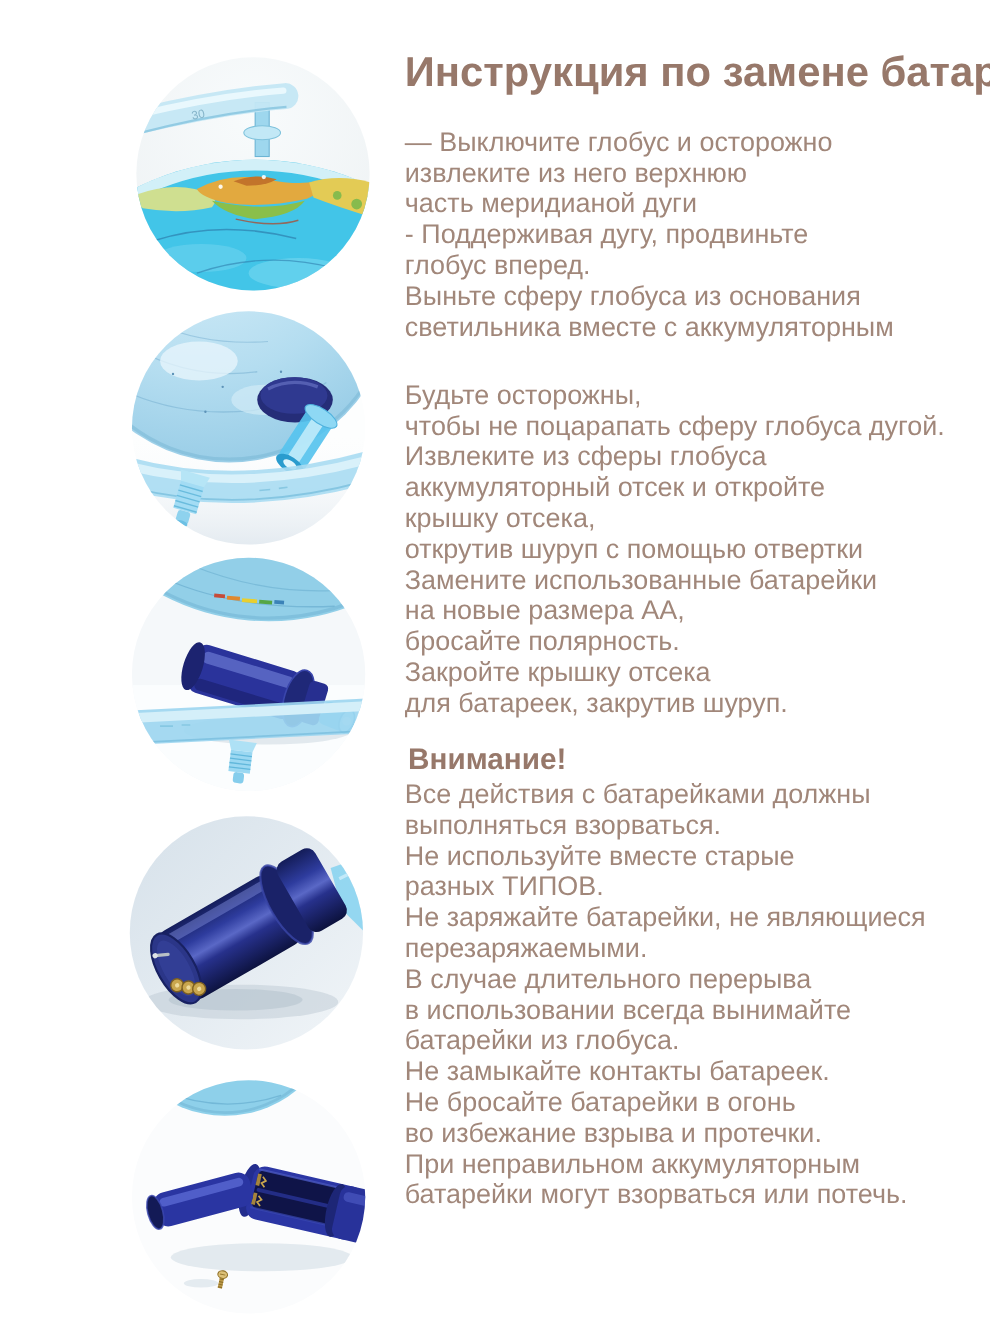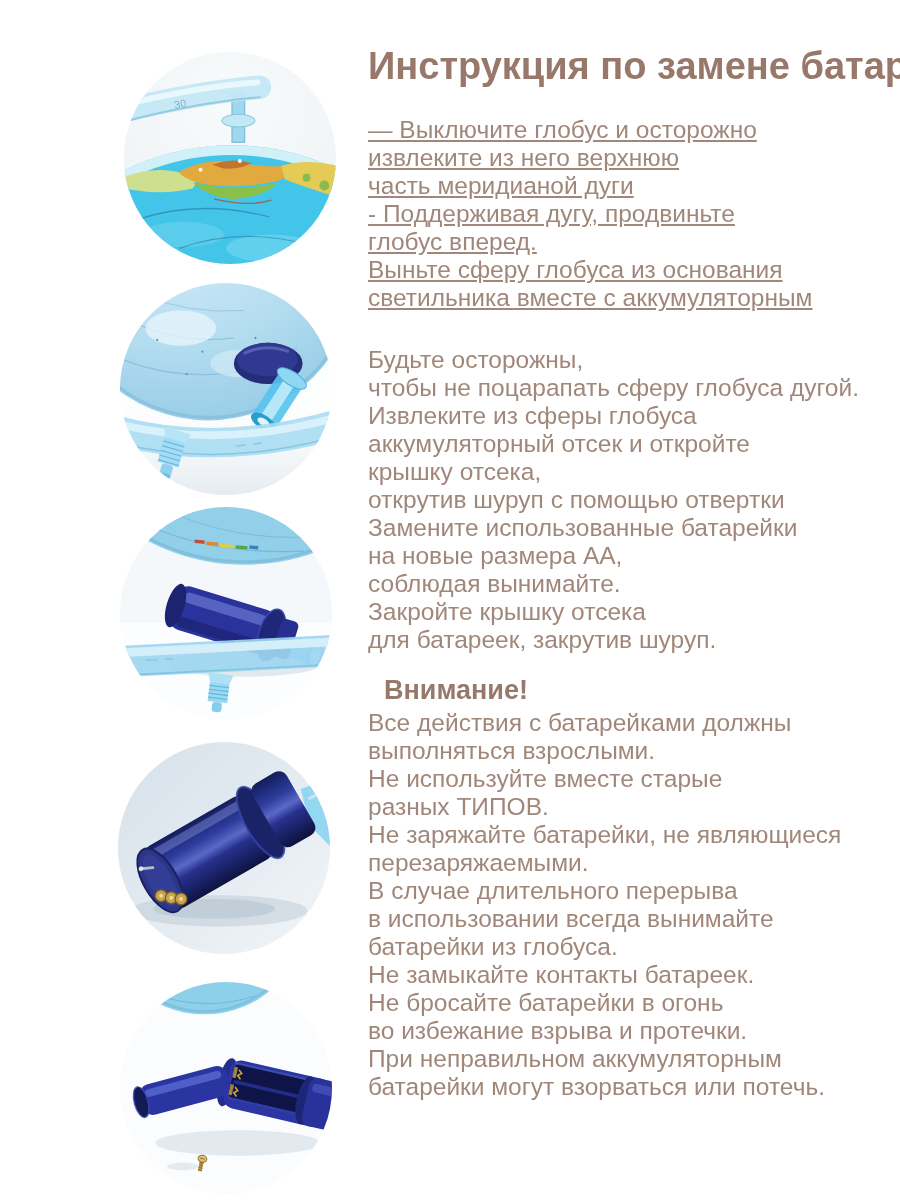--- a/index.html
+++ b/index.html
@@ -20,25 +20,25 @@
   
   .content{
     position:absolute;left:368px;top:48px;width:525px;
     color:#a1877a;font-size:24.5px;line-height:28px;
   }
   .title{
     font-size:38px;line-height:36px;font-weight:bold;color:#97786a;margin:0;
     white-space:nowrap;
   }
   .subhead{
-    font-size:27px;line-height:33px;font-weight:bold;color:#97786a;margin:20px 0 2px 16px;
+    font-size:27px;line-height:33px;font-weight:bold;color:#97786a;margin:20px 0 2px 3px;
     white-space:nowrap;
   }
   .para{margin:0;}
-  .para1{margin-top:32px;text-decoration:underline;}
+  .para1{margin-top:32px;}
   .para2{margin-top:34px;}
   .ln{white-space:nowrap;}
 </style>
 </head>
 <body>
 
 <div class="page">
 
   <div>
 
@@ -293,30 +293,30 @@
 
     <div class="para para2">
       <div class="ln">Будьте осторожны,</div>
       <div class="ln">чтобы не поцарапать сферу глобуса дугой.</div>
       <div class="ln">Извлеките из сферы глобуса</div>
       <div class="ln">аккумуляторный отсек и откройте</div>
       <div class="ln">крышку отсека,</div>
       <div class="ln">открутив шуруп с помощью отвертки</div>
       <div class="ln">Замените использованные батарейки</div>
       <div class="ln">на новые размера АА,</div>
-      <div class="ln">соблюдая вынимайте.</div>
+      <div class="ln">бросайте полярность.</div>
       <div class="ln">Закройте крышку отсека</div>
       <div class="ln">для батареек, закрутив шуруп.</div>
     </div>
 
     <h2 class="subhead">Внимание!</h2>
 
     <div class="para">
       <div class="ln">Все действия с батарейками должны</div>
-      <div class="ln">выполняться взрослыми.</div>
+      <div class="ln">выполняться взорваться.</div>
       <div class="ln">Не используйте вместе старые</div>
       <div class="ln">разных ТИПОВ.</div>
       <div class="ln">Не заряжайте батарейки, не являющиеся</div>
       <div class="ln">перезаряжаемыми.</div>
       <div class="ln">В случае длительного перерыва</div>
       <div class="ln">в использовании всегда вынимайте</div>
       <div class="ln">батарейки из глобуса.</div>
       <div class="ln">Не замыкайте контакты батареек.</div>
       <div class="ln">Не бросайте батарейки в огонь</div>
       <div class="ln">во избежание взрыва и протечки.</div>

